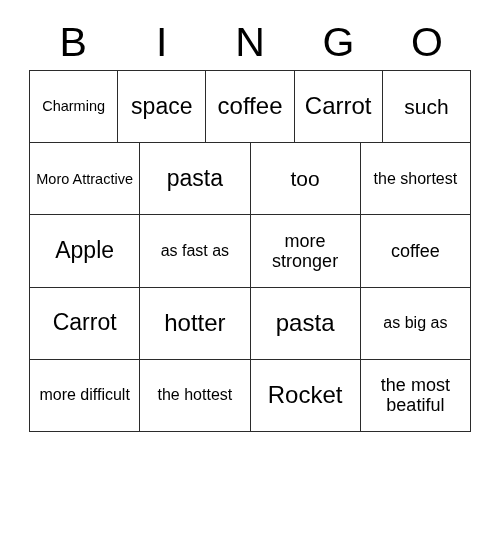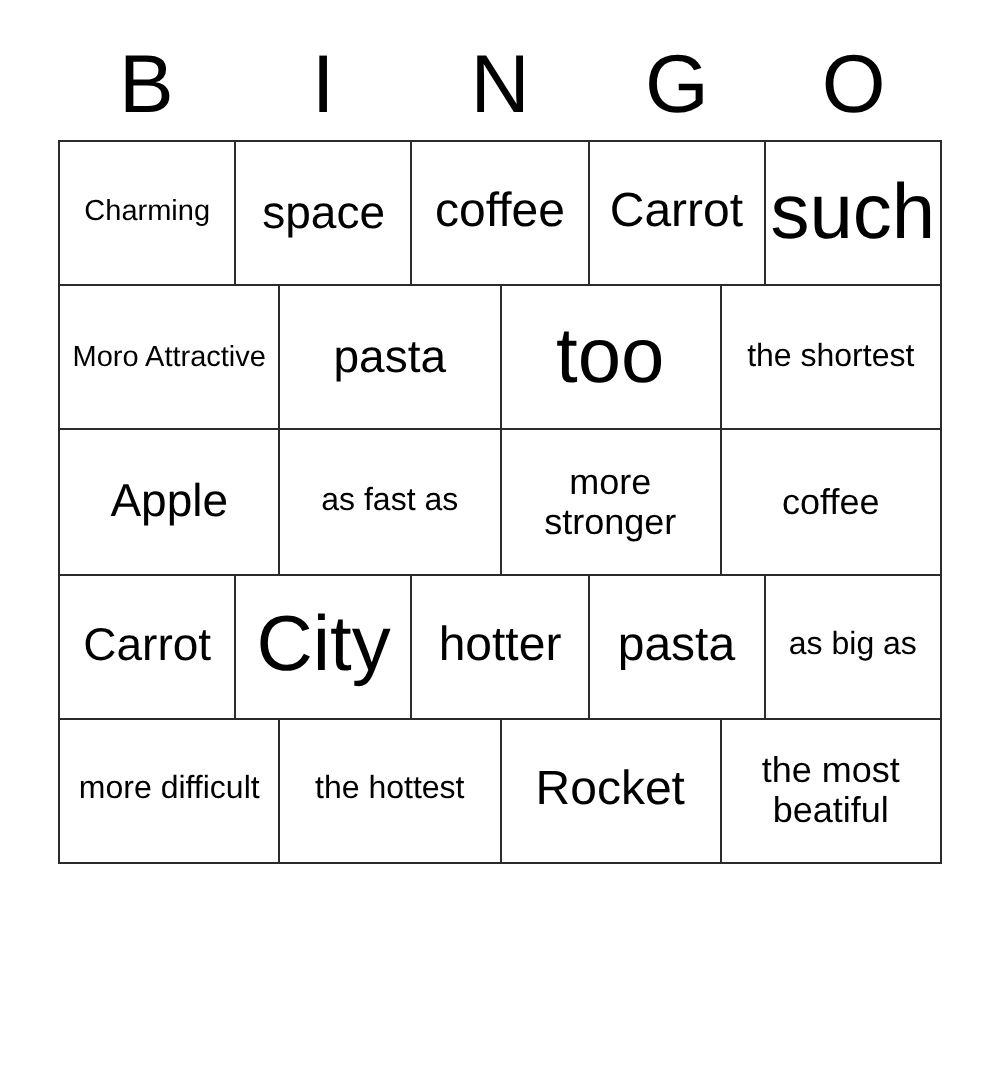--- a/index.html
+++ b/index.html
@@ -81,21 +81,21 @@
   .bingo-cell .cell-text {
     display: block;
     width: 100%;
     line-height: 1.12;
     word-wrap: break-word;
     overflow-wrap: break-word;
     color: #000000;
   }
 
   
-  .fs-xxl .cell-text { font-size: 39px; }
+  .fs-xxl .cell-text { font-size: 21px; }
   .fs-xl  .cell-text { font-size: 23px; }
   .fs-lg  .cell-text { font-size: 24px; }
   .fs-md  .cell-text { font-size: 16px; }
   .fs-sm  .cell-text { font-size: 18px; }
   .fs-xs  .cell-text { font-size: 16px; }
   .fs-xxs .cell-text { font-size: 14.5px; }
 </style>
 </head>
 <body>
 
@@ -156,23 +156,20 @@
         </div>
       <div class="bingo-cell fs-sm">
           <span class="cell-text">coffee</span>
         </div>
     </div>
 
     <div class="bingo-row">
       <div class="bingo-cell fs-xl">
           <span class="cell-text">Carrot</span>
         </div>
-      <div class="bingo-cell fs-xxl">
-          <span class="cell-text">City</span>
-        </div>
       <div class="bingo-cell fs-lg">
           <span class="cell-text">hotter</span>
         </div>
       <div class="bingo-cell fs-lg">
           <span class="cell-text">pasta</span>
         </div>
       <div class="bingo-cell fs-md">
           <span class="cell-text">as big as</span>
         </div>
     </div>

